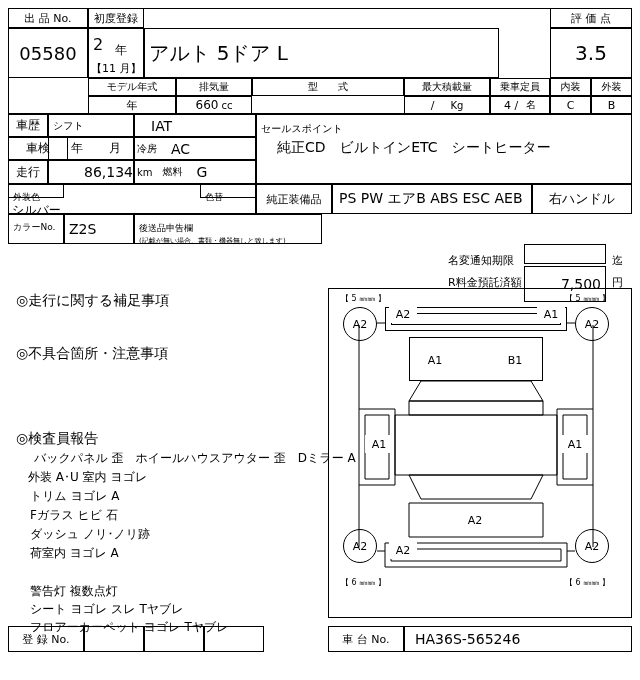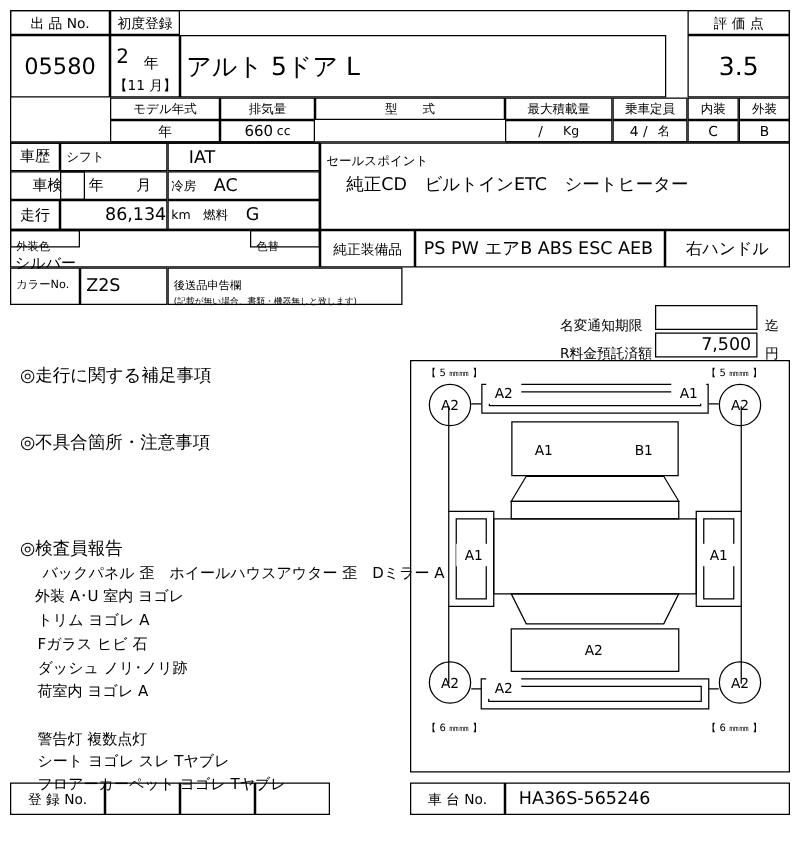--- a/index.html
+++ b/index.html
@@ -43,21 +43,21 @@
 
   <div class="bx c" style="left:88px;top:8px;width:56px;height:20px;">
       <span class="s11">初度登録</span>
     </div>
   <div class="bx" style="left:88px;top:28px;width:56px;height:50px;">
     <div class="lbl" style="left:4px;top:6px;"><span class="s16">2</span></div>
     <div class="lbl" style="left:26px;top:10px;"><span class="s12">年</span></div>
     <div class="lbl" style="left:2px;top:28px;"><span class="s11">【11 月】</span></div>
   </div>
 
-  <div class="bx l" style="left:144px;top:28px;width:389px;height:50px;">
+  <div class="bx l" style="left:144px;top:28px;width:355px;height:50px;">
       <span class="s20 pad4">アルト 5ドア  L</span>
     </div>
 
   <div class="bx c" style="left:550px;top:8px;width:82px;height:20px;">
       <span class="s11">評 価 点</span>
     </div>
   <div class="bx c" style="left:550px;top:28px;width:82px;height:50px;">
       <span class="s20">3.5</span>
     </div>
 
@@ -172,21 +172,21 @@
     </div>
   <div class="bx c" style="left:532px;top:184px;width:100px;height:30px;">
       <span class="s13">右ハンドル</span>
     </div>
 
   <div class="lbl" style="left:448px;top:249px;"><span class="s11">名変通知期限</span></div>
   <div class="bx" style="left:524px;top:244px;width:82px;height:20px;"></div>
   <div class="lbl" style="left:612px;top:249px;"><span class="s11">迄</span></div>
 
   <div class="lbl" style="left:448px;top:271px;"><span class="s11">R料金預託済額</span></div>
-  <div class="bx" style="left:524px;top:266px;width:82px;height:20px;display:flex;align-items:center;justify-content:flex-end;text-align:center;">
+  <div class="bx" style="left:524px;top:266px;width:82px;height:36px;display:flex;align-items:center;justify-content:flex-end;text-align:center;">
       <span class="s14" style="margin-right:4px">7,500</span>
     </div>
   <div class="lbl" style="left:612px;top:271px;"><span class="s11">円</span></div>
 
   <div class="lbl" style="left:16px;top:290px;"><span class="s14">◎走行に関する補足事項</span></div>
   <div class="lbl" style="left:16px;top:343px;"><span class="s14">◎不具合箇所・注意事項</span></div>
   <div class="lbl" style="left:16px;top:428px;"><span class="s14">◎検査員報告</span></div>
 
   <div class="insp" style="left:34px;top:450px;">バックパネル 歪　ホイールハウスアウター 歪　Dミラー A</div>
   <div class="insp" style="left:28px;top:469px;">外装 A･U  室内 ヨゴレ</div>

